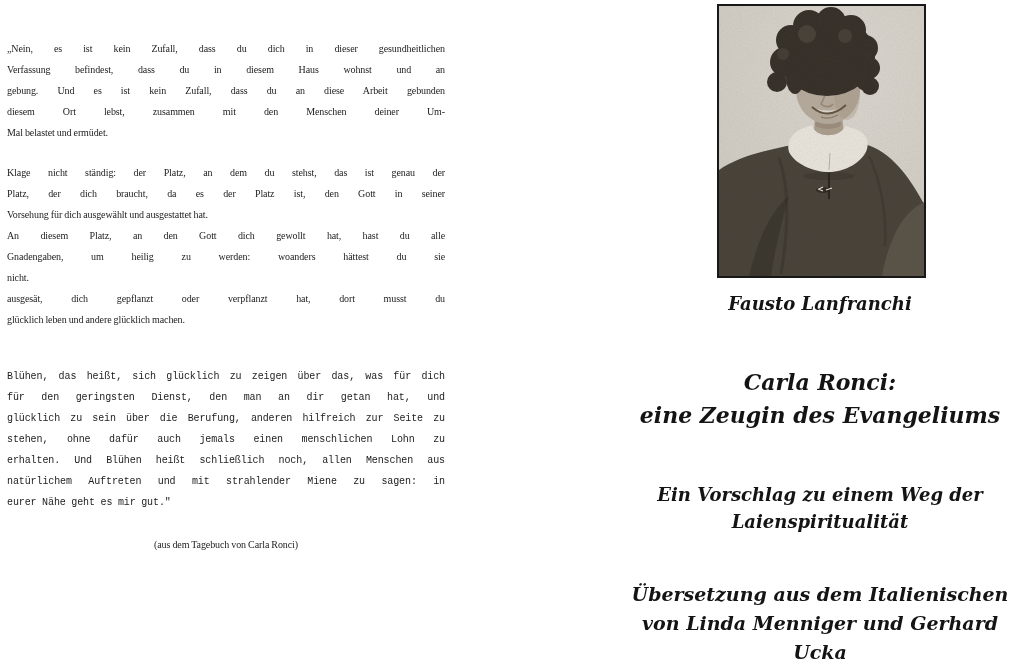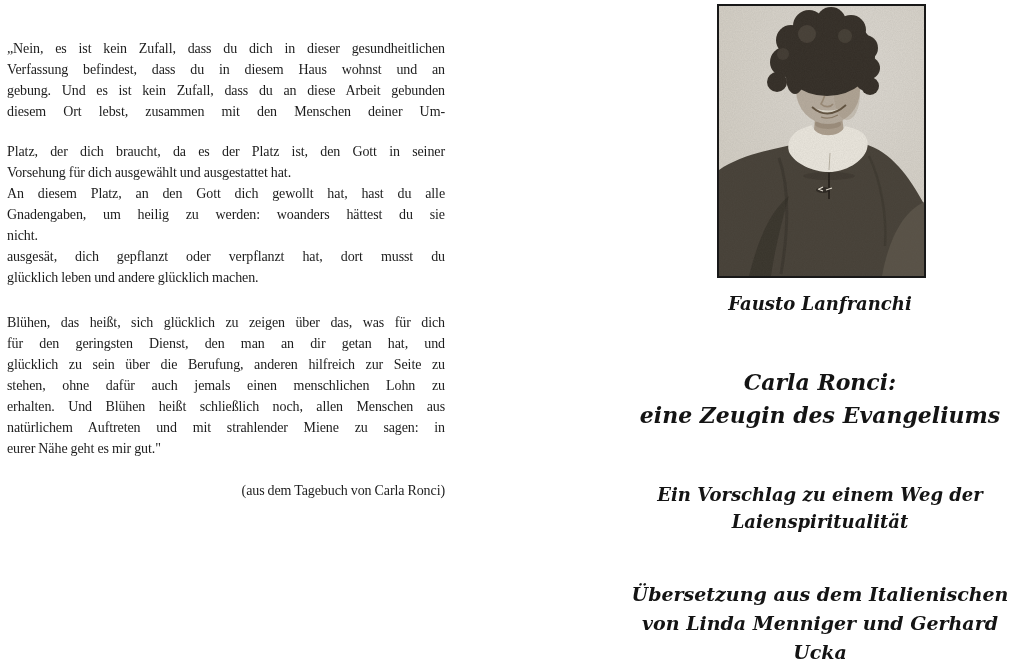--- a/index.html
+++ b/index.html
@@ -12,30 +12,30 @@
     overflow: hidden;
   }
 
   
   .diary {
     position: absolute;
     left: 7px;
     top: 38px;
     width: 438px;
     font-family: "Liberation Serif", serif;
-    font-size: 14px;
+    font-size: 10px;
     line-height: 21px;
     letter-spacing: -0.1px;
     word-spacing: -0.3px;
   }
   .line { text-align: justify; text-align-last: justify; white-space: normal; }
   .line.last { text-align-last: left; }
   .para.gap1 { margin-top: 19px; }
-  .para.gap2 { margin-top: 24px; }
-  .attribution { margin-top: 21px; text-align: right; }
+  .para.gap2 { margin-top: 36px; font-family: Liberation Mono, monospace; }
+  .attribution { margin-top: 21px; text-align: center; }
 
   
   .photo-frame {
     position: absolute;
     left: 717px;
     top: 4px;
     width: 209px;
     height: 274px;
     box-sizing: border-box;
     border: 2px solid #181818;
@@ -62,22 +62,24 @@
 <body>
 
 <div class="page">
 
   <div class="diary">
     <div class="para">
         <div class="line">„Nein, es ist kein Zufall, dass du dich in dieser gesundheitlichen</div>
         <div class="line">Verfassung befindest, dass du in diesem Haus wohnst und an</div>
         <div class="line">gebung. Und es ist kein Zufall, dass du an diese Arbeit gebunden</div>
         <div class="line">diesem Ort lebst, zusammen mit den Menschen deiner Um-</div>
+        <div class="line last">Mal belastet und ermüdet.</div>
       </div>
     <div class="para gap1">
+        <div class="line">Klage nicht ständig: der Platz, an dem du stehst, das ist genau der</div>
         <div class="line">Platz, der dich braucht, da es der Platz ist, den Gott in seiner</div>
         <div class="line last">Vorsehung für dich ausgewählt und ausgestattet hat.</div>
         <div class="line">An diesem Platz, an den Gott dich gewollt hat, hast du alle</div>
         <div class="line">Gnadengaben, um heilig zu werden: woanders hättest du sie</div>
         <div class="line last">nicht.</div>
         <div class="line">ausgesät, dich gepflanzt oder verpflanzt hat, dort musst du</div>
         <div class="line last">glücklich leben und andere glücklich machen.</div>
       </div>
     <div class="para gap2">
         <div class="line">Blühen, das heißt, sich glücklich zu zeigen über das, was für dich</div>

